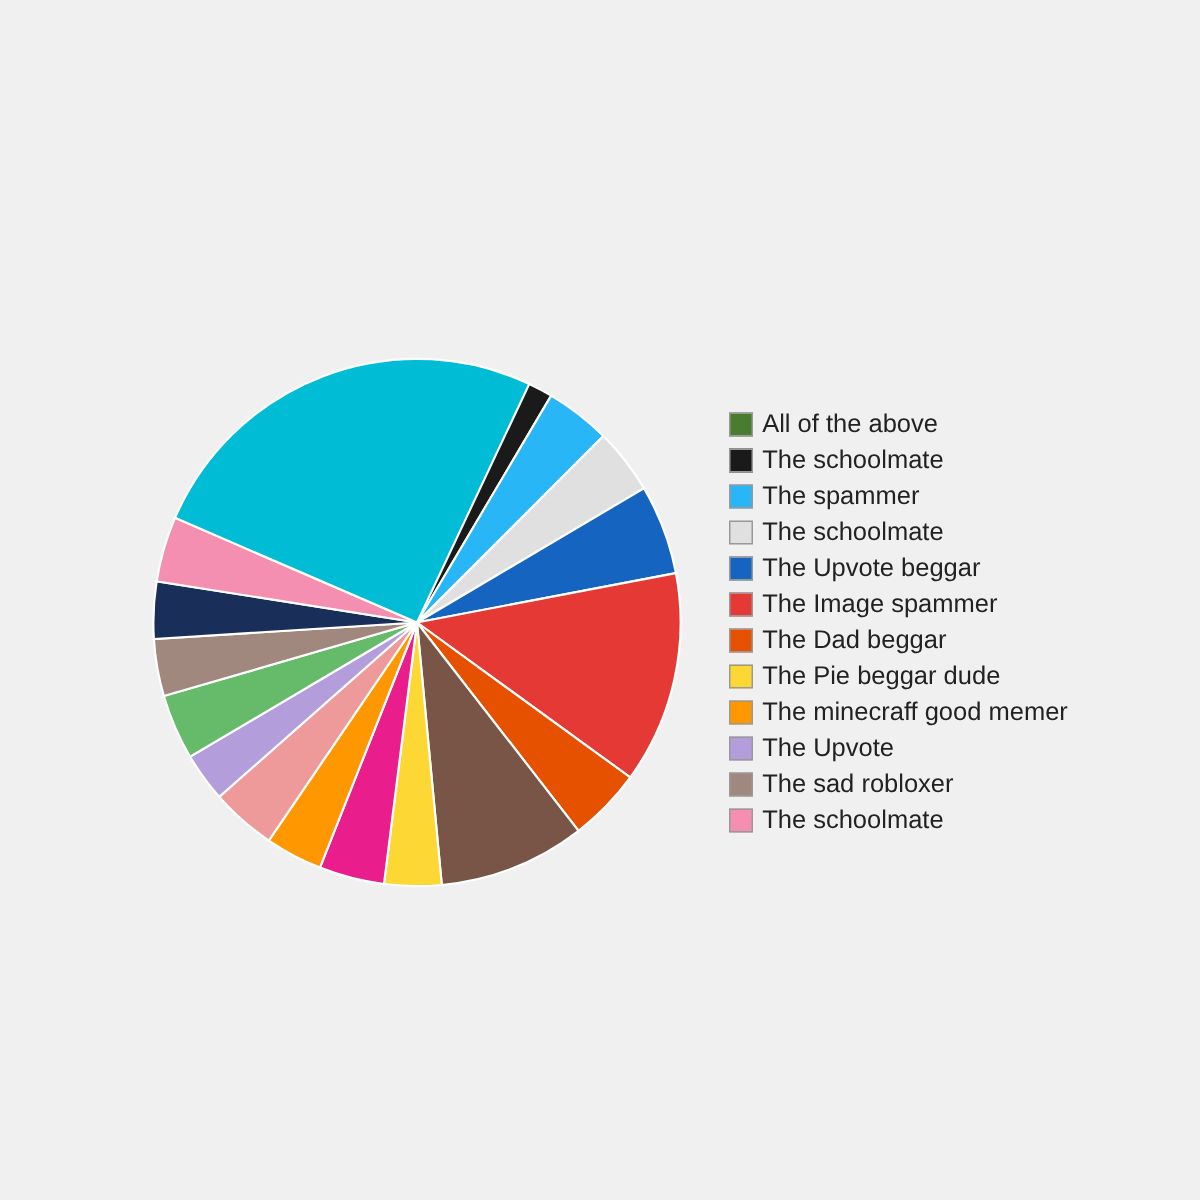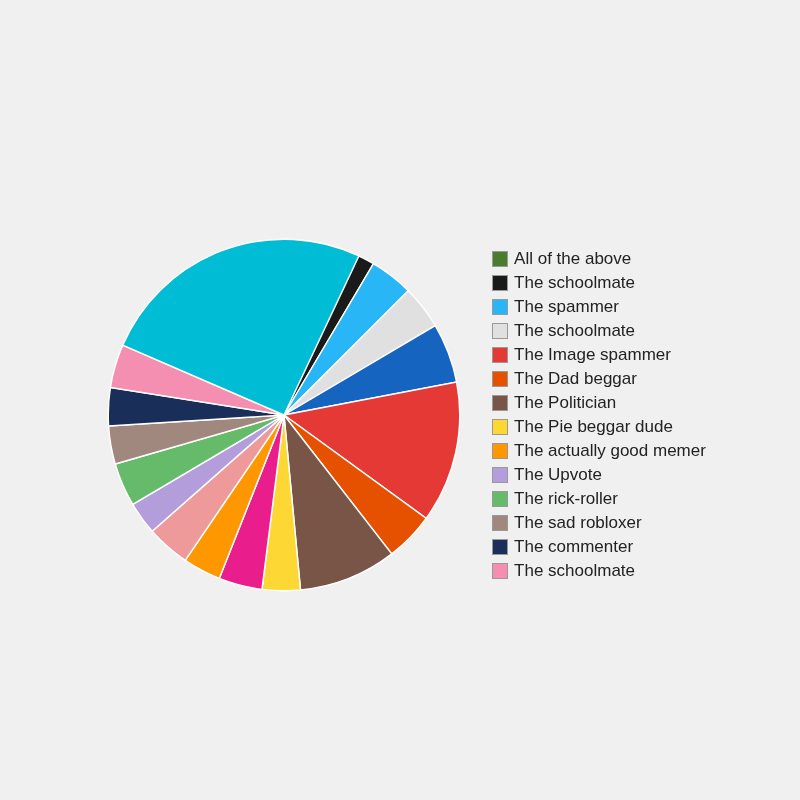--- a/index.html
+++ b/index.html
@@ -101,54 +101,46 @@
       </div>
       <div class="legend-item">
         <div class="legend-color" style="background:#29b6f6"></div>
         <span>The spammer</span>
       </div>
       <div class="legend-item">
         <div class="legend-color" style="background:#e0e0e0"></div>
         <span>The schoolmate</span>
       </div>
       <div class="legend-item">
+        <div class="legend-color" style="background:#1565c0"></div>
+        <span>The Upvote beggar</span>
+      </div>
+      <div class="legend-item">
         <div class="legend-color" style="background:#e53935"></div>
         <span>The Image spammer</span>
       </div>
       <div class="legend-item">
         <div class="legend-color" style="background:#e65100"></div>
         <span>The Dad beggar</span>
       </div>
       <div class="legend-item">
-        <div class="legend-color" style="background:#795548"></div>
-        <span>The Politician</span>
-      </div>
-      <div class="legend-item">
         <div class="legend-color" style="background:#fdd835"></div>
         <span>The Pie beggar dude</span>
       </div>
       <div class="legend-item">
         <div class="legend-color" style="background:#ff9800"></div>
-        <span>The actually good memer</span>
+        <span>The minecraff good memer</span>
       </div>
       <div class="legend-item">
         <div class="legend-color" style="background:#b39ddb"></div>
         <span>The Upvote</span>
       </div>
       <div class="legend-item">
-        <div class="legend-color" style="background:#66bb6a"></div>
-        <span>The rick-roller</span>
-      </div>
-      <div class="legend-item">
         <div class="legend-color" style="background:#a1887f"></div>
         <span>The sad robloxer</span>
-      </div>
-      <div class="legend-item">
-        <div class="legend-color" style="background:#1a2e5a"></div>
-        <span>The commenter</span>
       </div>
       <div class="legend-item">
         <div class="legend-color" style="background:#f48fb1"></div>
         <span>The schoolmate</span>
       </div>
     </div>
 </div>
 
 <div id="watermark"></div>
 

